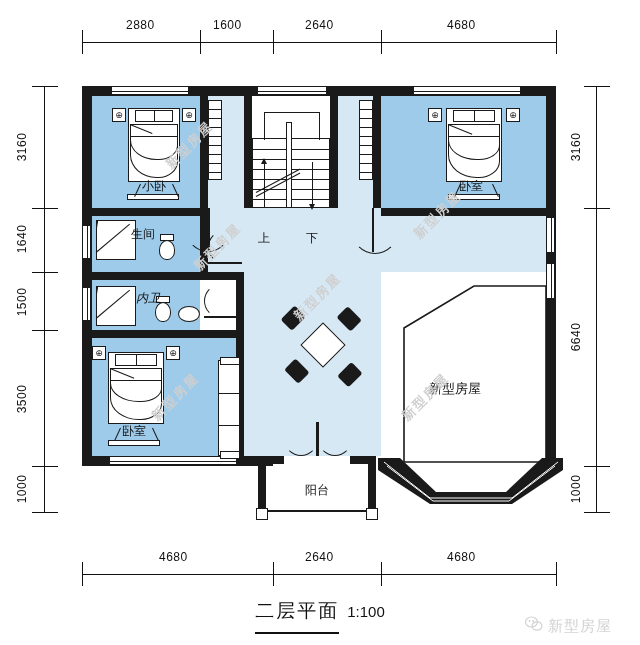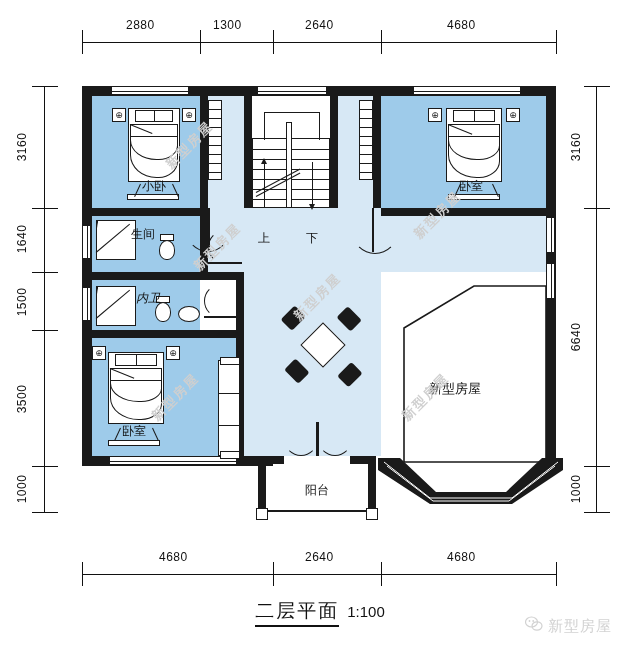--- a/index.html
+++ b/index.html
@@ -84,42 +84,42 @@
 
   
   .voidbox{position:absolute;}
   .watermark{position:absolute;color:#cfcfcf;font-size:13px;font-weight:bold;
              transform:rotate(-45deg);transform-origin:left top;white-space:nowrap;
              font-family:"DejaVu Sans",sans-serif;letter-spacing:2px;}
 
   
   #titleRow{position:absolute;left:0;top:586px;width:640px;text-align:center;}
   .ttl{font-size:19px;font-family:"DejaVu Serif","Liberation Serif",serif;
-       letter-spacing:2px;border-bottom:2.5px solid #111;padding-bottom:4px;}
+       letter-spacing:2px;border-bottom:2.5px solid #111;padding-bottom:11px;}
   .scl{font-size:15px;margin-left:8px;font-family:"Liberation Sans",sans-serif;}
 
   
   #brand{position:absolute;right:8px;top:604px;display:flex;align-items:center;gap:5px;
          color:#d2d2d2;}
   #brand .bt{font-size:15px;font-family:"DejaVu Sans",sans-serif;letter-spacing:1px;}
 </style>
 </head>
 <body>
 
 <div id="stage">
 
   <div>
     <div class="dimline h" style="left:82px;top:30px;width:474px;"></div>
     <div class="tick v" style="left:82px;top:18px;height:24px;"></div>
     <div class="tick v" style="left:200px;top:18px;height:24px;"></div>
     <div class="tick v" style="left:273px;top:18px;height:24px;"></div>
     <div class="tick v" style="left:381px;top:18px;height:24px;"></div>
     <div class="tick v" style="left:556px;top:18px;height:24px;"></div>
     <div class="dimtext" style="left:126px;top:6px;">2880</div>
-    <div class="dimtext" style="left:213px;top:6px;">1300</div>
+    <div class="dimtext" style="left:213px;top:6px;">1600</div>
     <div class="dimtext" style="left:305px;top:6px;">2640</div>
     <div class="dimtext" style="left:447px;top:6px;">4680</div>
   </div>
 
   <div>
     <div class="dimline v" style="left:44px;top:74px;height:426px;"></div>
     <div class="tick h" style="left:32px;top:74px;width:26px;"></div>
     <div class="tick h" style="left:32px;top:196px;width:26px;"></div>
     <div class="tick h" style="left:32px;top:260px;width:26px;"></div>
     <div class="tick h" style="left:32px;top:318px;width:26px;"></div>

